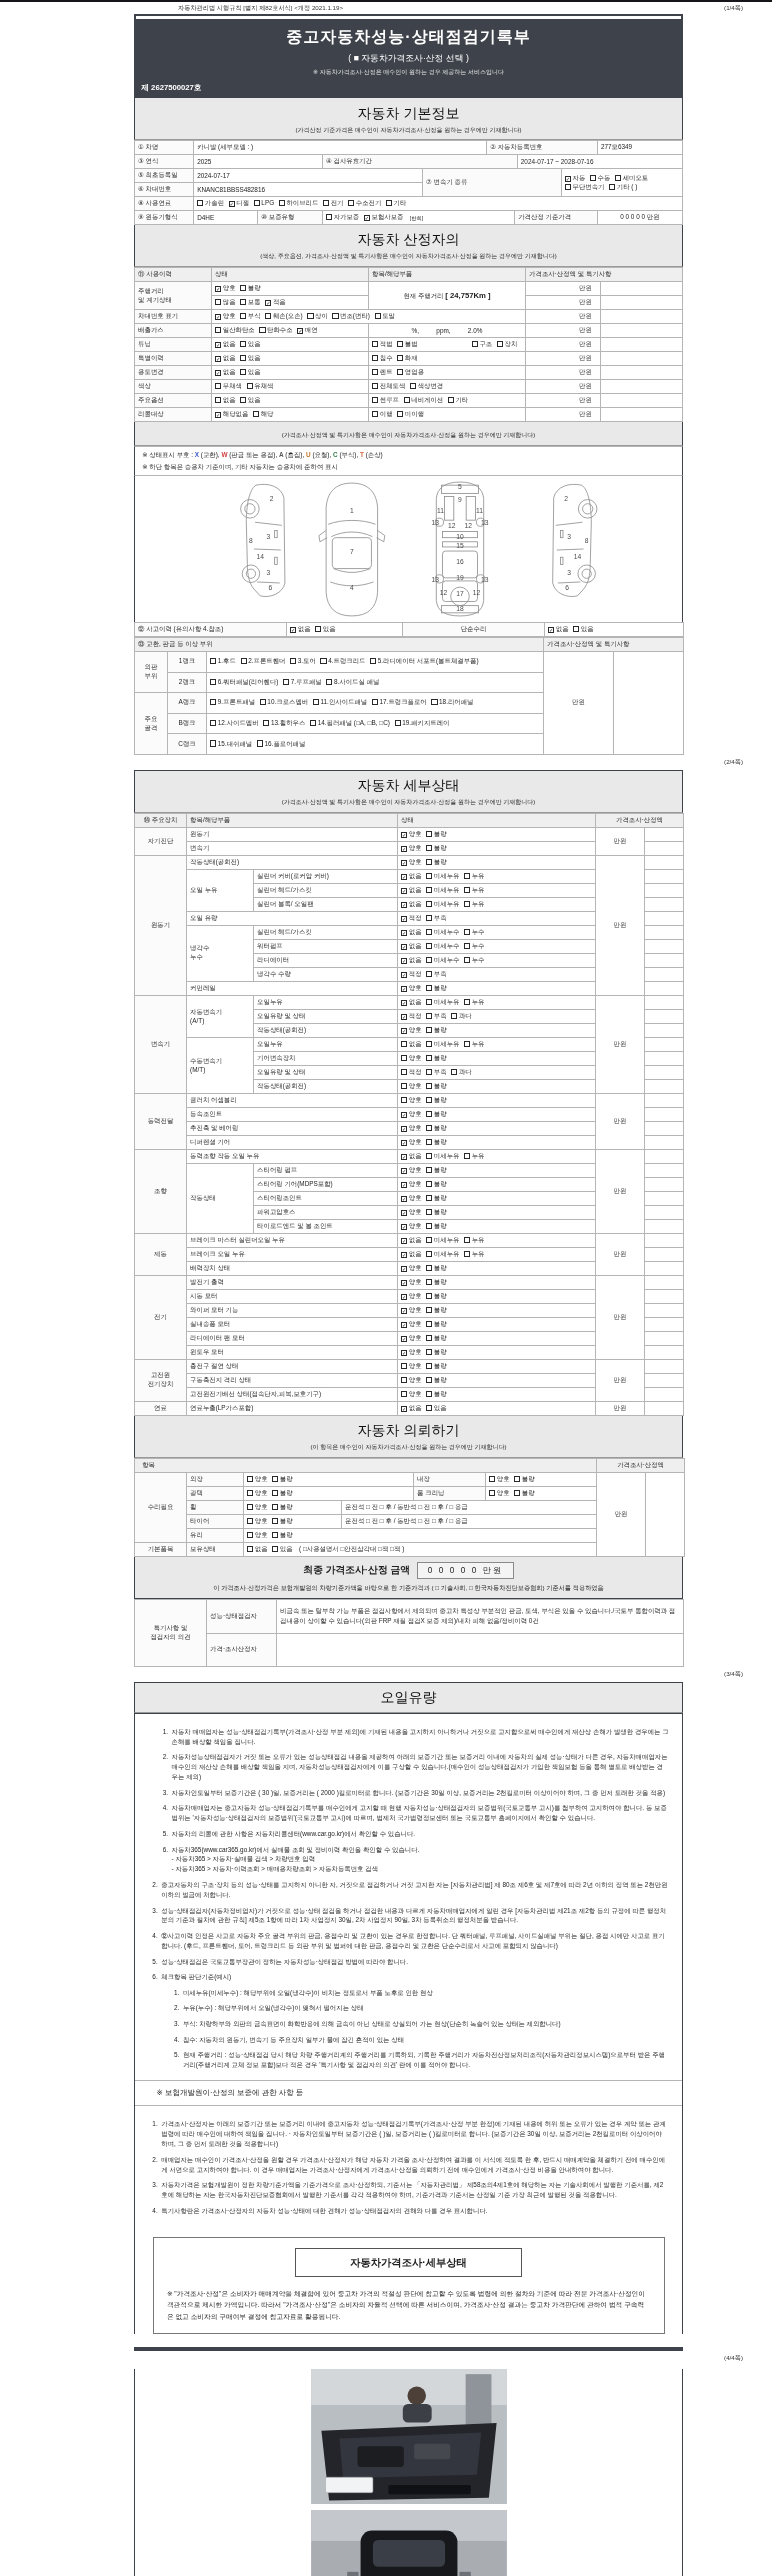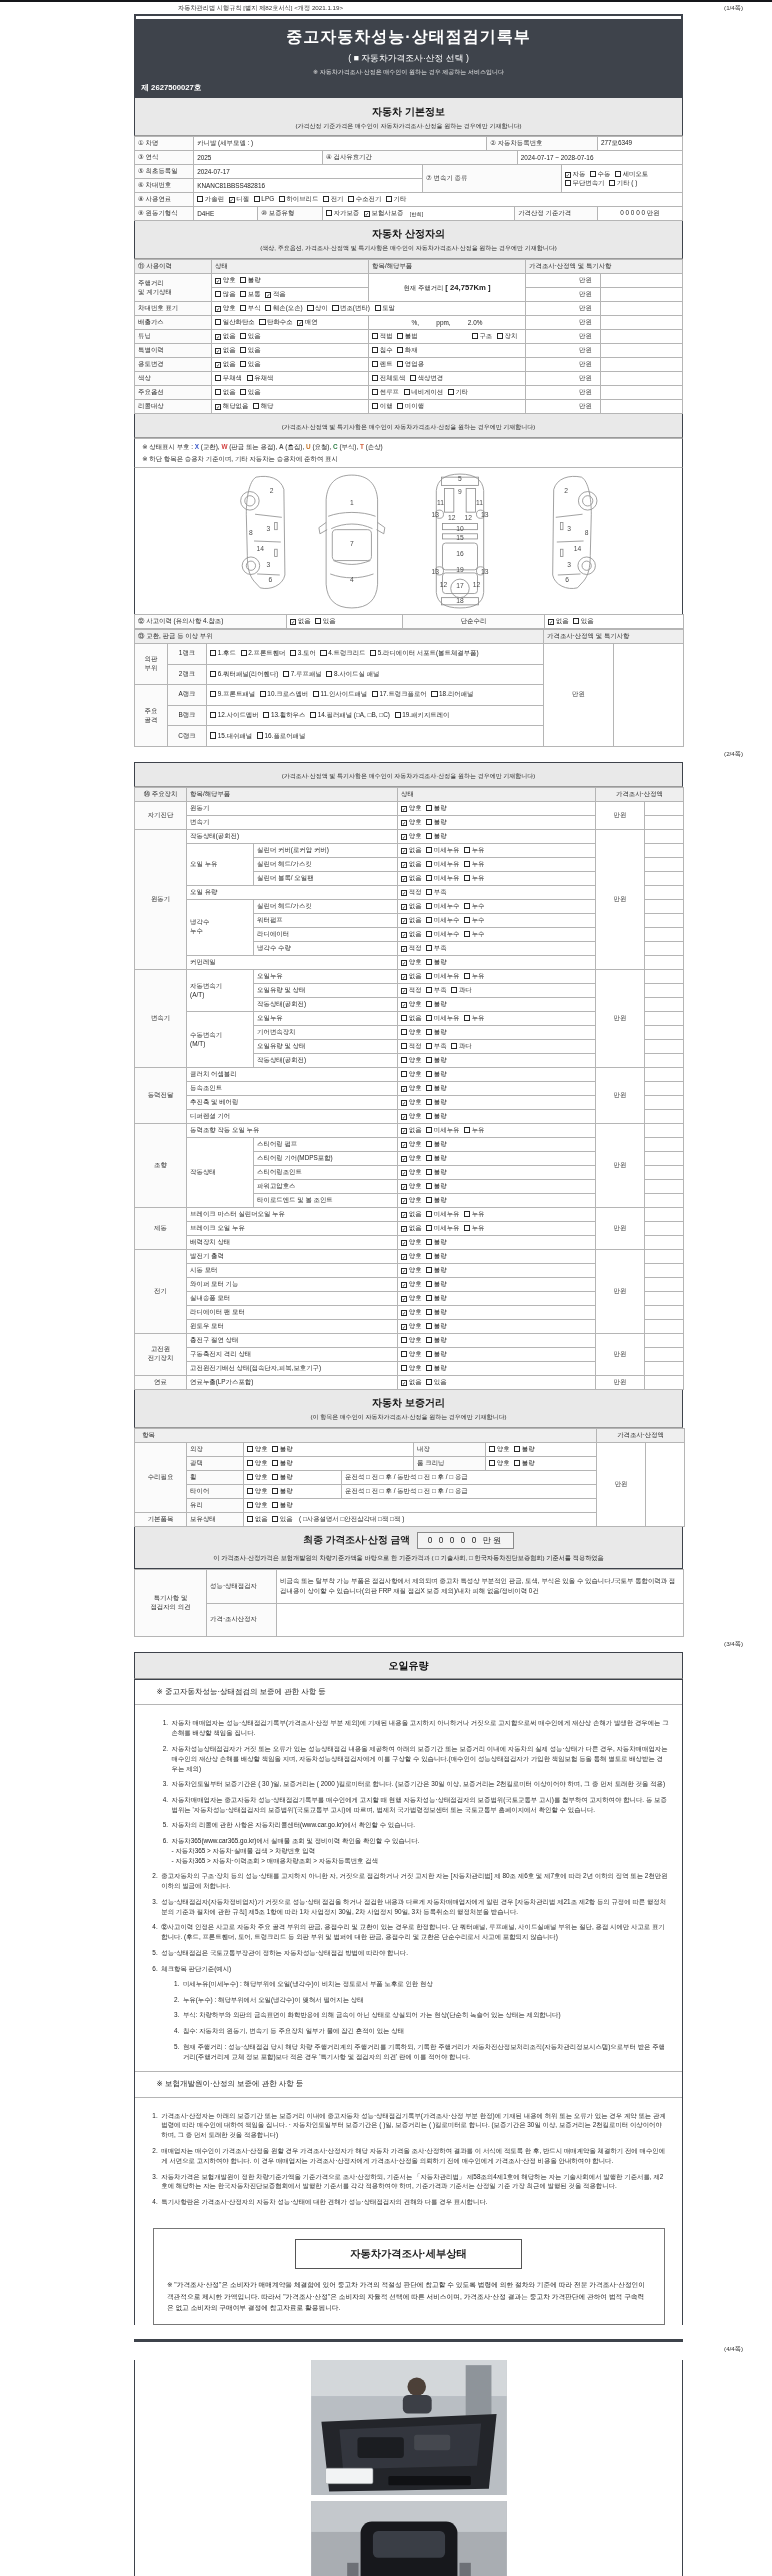--- a/index.html
+++ b/index.html
@@ -13,21 +13,21 @@
   .doc{width:549px;margin-left:134px}
   
   .title-block{background:#3e434b;color:#fff;padding:2.6px 2.1px 3.1px}
   .tb-line{height:2.1px;background:#fff;margin-bottom:8.2px}
   .doc-title{text-align:center;font-size:16px;font-weight:bold;letter-spacing:1px;margin:2.1px 0 5.2px}
   .doc-sub{text-align:center;font-size:8.8px;margin:1px 0 3.1px}
   .doc-note{text-align:center;font-size:6px;color:#e9e9e9;margin-bottom:6.2px}
   .doc-no{font-size:7.7px;font-weight:bold;padding:0 0 1px 5.2px}
   
   .band{background:#e9e9e9;border:1px solid #3e434b;border-bottom:0.5px solid #9a9a9a;text-align:center;padding:6.2px 0 4.6px}
-  .band .bt{font-size:10px;font-weight:bold;color:#111}
+  .band .bt{font-size:14px;font-weight:normal;color:#111}
   .band .bs{font-size:6px;margin-top:3.1px;color:#222}
   
   table{border-collapse:collapse;width:549px;table-layout:fixed;border:1px solid #3e434b}
   td{border:0.5px solid #b5b5b5;font-size:6.4px;padding:1px 3.1px;height:14px;vertical-align:middle;overflow:hidden}
   .lab{background:#fbfbfb}
   .hd{background:#efefef;font-size:6.4px}
   .prewrap{white-space:pre-line}
   .ctr{text-align:center}
   .won{text-align:right;padding-right:8.2px;color:#333}
   .wonc{text-align:center;color:#333}
@@ -414,20 +414,21 @@
         </tr>
       </tbody>
   </table>
 
 </div>
 
 <div class="pgmark">(2/4쪽)</div>
 
 <div class="doc">
   <div class="band">
+    <div class="bt">자동차 세부상태</div>
     <div class="bs">(가격조사·산정액 및 특기사항은 매수인이 자동차가격조사·산정을 원하는 경우에만 기재합니다)</div>
   </div>
 
   <table>
     <colgroup>
         <col style="width:52px">
         <col style="width:67px">
         <col style="width:144px">
         <col style="width:198px">
         <col style="width:49px">
@@ -676,21 +677,21 @@
           <td class="lab ctr prewrap" rowspan="1">연료</td>
           <td colspan="2">연료누출(LP가스포함)</td>
           <td><span class="cbx"><span class="bx ck">✓</span><span>없음</span></span><span class="cbx"><span class="bx"></span><span>있음</span></span></td>
           <td class="wonc" rowspan="1">만원</td>
           <td></td>
         </tr>
       </tbody>
   </table>
 
   <div class="band" style="border-top:none">
-    <div class="bt">자동차 보증거리</div>
+    <div class="bt">자동차 의뢰하기</div>
     <div class="bs">(이 항목은 매수인이 자동차가격조사·산정을 원하는 경우에만 기재합니다)</div>
   </div>
 
   <table>
     <colgroup>
         <col style="width:52px">
         <col style="width:57px">
         <col style="width:98px">
         <col style="width:72px">
         <col style="width:72px">
@@ -770,21 +771,20 @@
     </table>
 </div>
 
 <div class="pgmark">(3/4쪽)</div>
 
 <div class="doc">
   <div class="band">
     <div class="bt">오일유량</div>
   </div>
   <div class="pagebox">
-    <div class="nhead">※ 중고자동차성능·상태점검의 보증에 관한 사항 등</div>
     <div class="nbody" id="noticesA">
         <div class="ni lv1">
           <span class="nn">1.</span>
           <span class="nt">자동차 매매업자는 성능·상태점검기록부(가격조사·산정 부분 제외)에 기재된 내용을 고지하지 아니하거나 거짓으로 고지함으로써 매수인에게 재산상 손해가 발생한 경우에는 그 손해를 배상할 책임을 집니다.</span>
         </div>
         <div class="ni lv1">
           <span class="nn">2.</span>
           <span class="nt">자동차성능상태점검자가 거짓 또는 오류가 있는 성능상태점검 내용을 제공하여 아래의 보증기간 또는 보증거리 이내에 자동차의 실제 성능·상태가 다른 경우, 자동차매매업자는 매수인의 재산상 손해를 배상할 책임을 지며, 자동차성능상태점검자에게 이를 구상할 수 있습니다.(매수인이 성능상태점검자가 가입한 책임보험 등을 통해 별도로 배상받는 경우는 제외)</span>
         </div>
         <div class="ni lv1">

